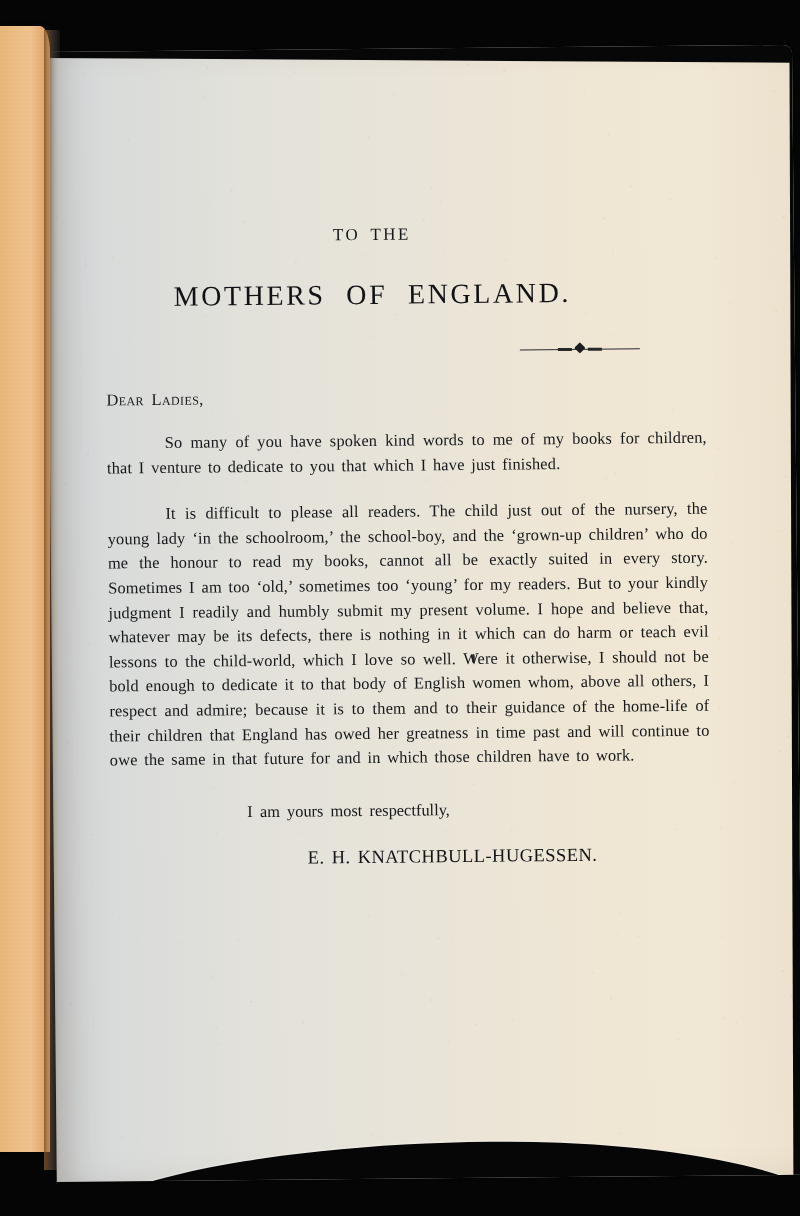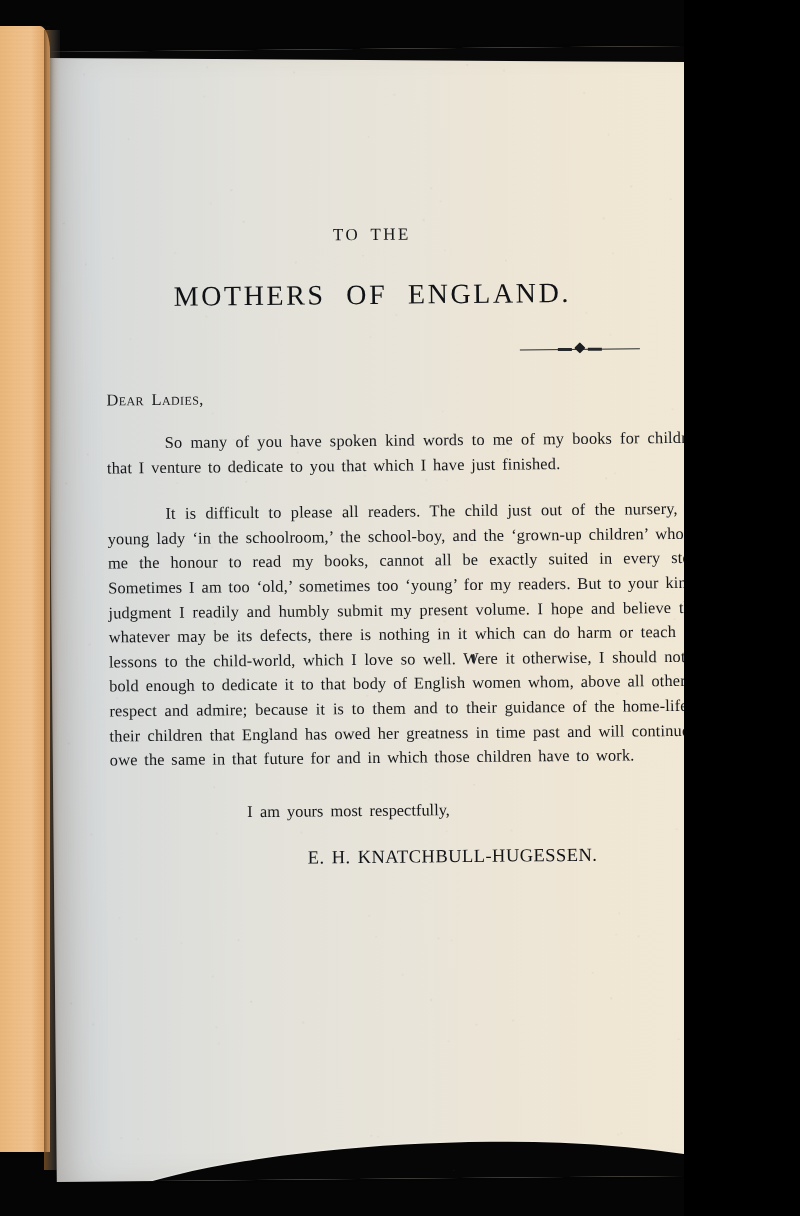--- a/index.html
+++ b/index.html
@@ -8,21 +8,21 @@
     padding: 0;
     background: #000000;
   }
   body {
     font-family: "Liberation Serif", "DejaVu Serif", serif;
   }
 
   
   .photo {
     position: relative;
-    width: 684px;
+    width: 800px;
     height: 1216px;
     background: #050505;
     overflow: hidden;
   }
 
   
   .left-page {
     position: absolute;
     left: 0;
     top: 26px;

